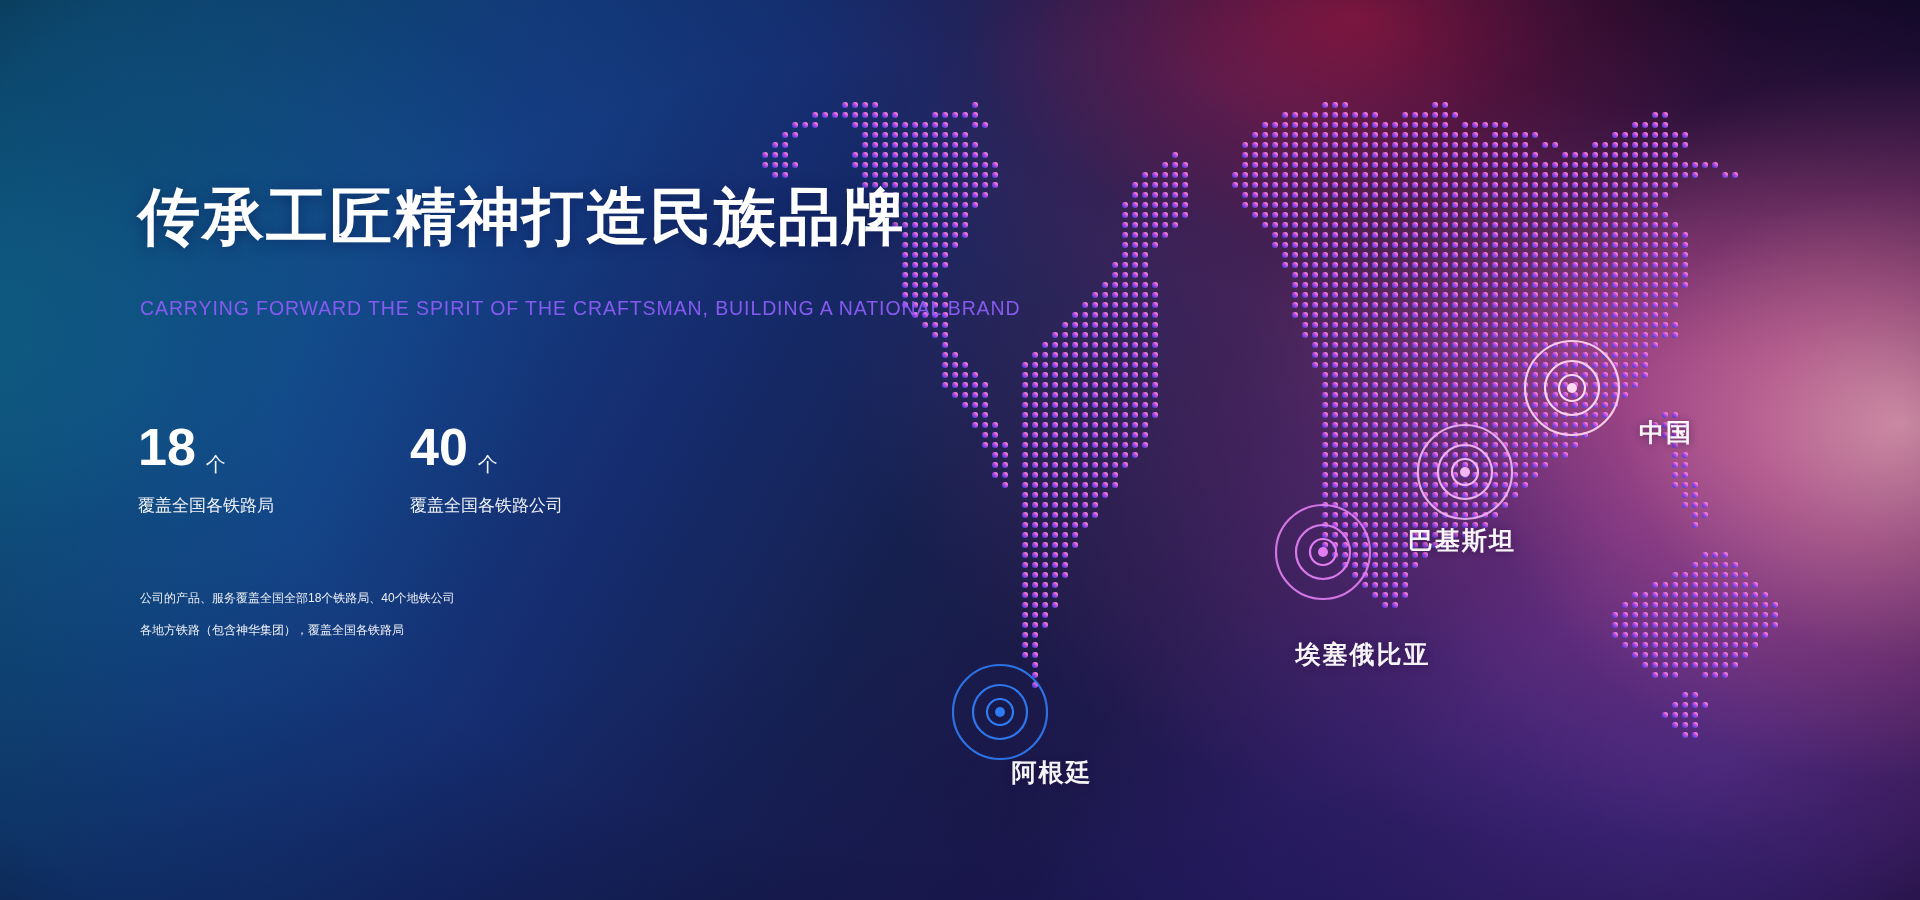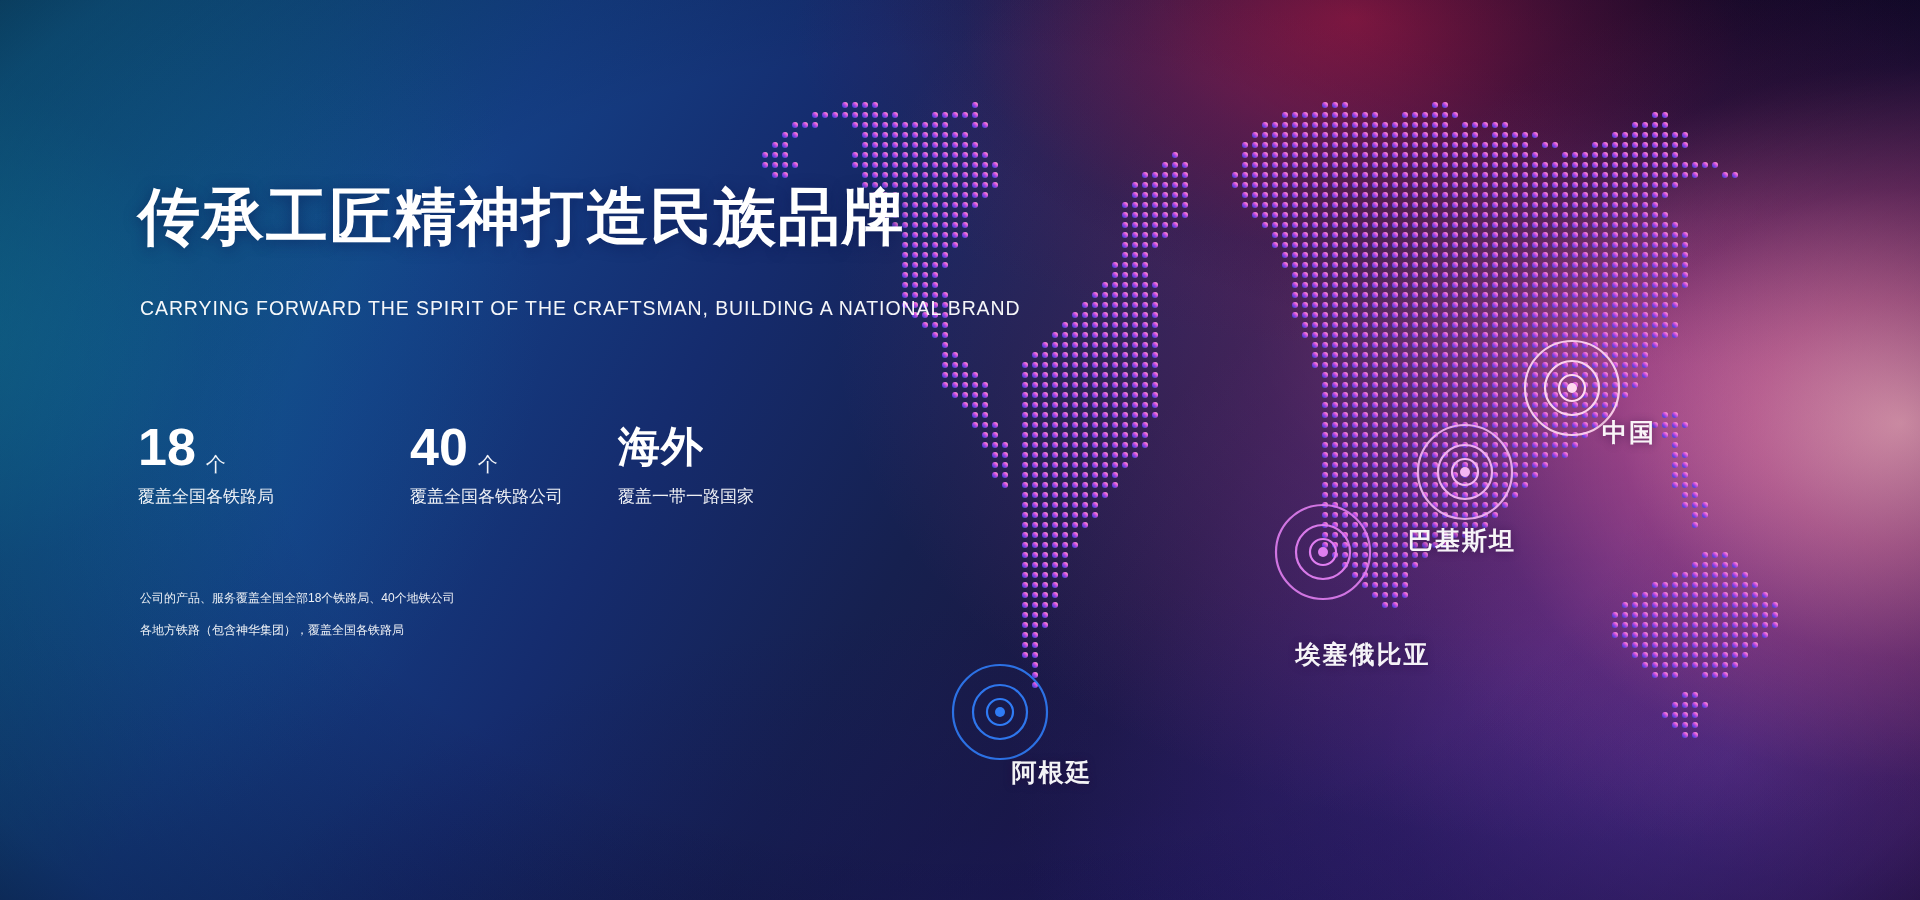--- a/index.html
+++ b/index.html
@@ -125,21 +125,21 @@
   }
 
   .subhead {
     position: absolute;
     left: 2px;
     top: 298px;
     margin: 0;
     font-size: 19.5px;
     line-height: 1.1;
     font-weight: normal;
-    color: #ffffff;
+    color: #8b5cf6;
     letter-spacing: 0.9px;
     white-space: nowrap;
     opacity: 0.96;
   }
 
   .stats {
     position: absolute;
     left: 0;
     top: 418px;
     display: flex;
@@ -167,21 +167,21 @@
   .stat-value.cjk { font-size: 42px; letter-spacing: 1px; }
   .stat-unit {
     font-size: 20px;
     line-height: 20px;
     color: #ffffff;
     margin-left: 10px;
     font-weight: normal;
     opacity: 0.95;
   }
   .stat-label {
-    margin-top: 13px;
+    margin-top: 22px;
     font-size: 17px;
     line-height: 1.2;
     color: #ffffff;
     opacity: 0.93;
     white-space: nowrap;
   }
 
   .body-copy {
     position: absolute;
     left: 2px;
@@ -2577,21 +2577,21 @@
 
   <div id="markers">
       <div class="marker" style="left:1572px; top:388px;">
         <svg width="120" height="120" viewBox="-60 -60 120 120">
           <circle cx="0" cy="0" r="47" fill="none" stroke="#ffd9ef" stroke-width="2.2" opacity="0.9"></circle>
           <circle cx="0" cy="0" r="27" fill="none" stroke="#ffd9ef" stroke-width="2.2" opacity="0.95"></circle>
           <circle cx="0" cy="0" r="13" fill="none" stroke="#ffd9ef" stroke-width="2.2" opacity="1"></circle>
           <circle cx="0" cy="0" r="5" fill="#ffd9ef"></circle>
         </svg>
       </div>
-      <div class="map-label" style="left:1629px; top:432px;">中国</div>
+      <div class="map-label" style="left:1666px; top:432px;">中国</div>
       <div class="marker" style="left:1465px; top:472px;">
         <svg width="120" height="120" viewBox="-60 -60 120 120">
           <circle cx="0" cy="0" r="47" fill="none" stroke="#f3b6f2" stroke-width="2.2" opacity="0.9"></circle>
           <circle cx="0" cy="0" r="27" fill="none" stroke="#f3b6f2" stroke-width="2.2" opacity="0.95"></circle>
           <circle cx="0" cy="0" r="13" fill="none" stroke="#f3b6f2" stroke-width="2.2" opacity="1"></circle>
           <circle cx="0" cy="0" r="5" fill="#f3b6f2"></circle>
         </svg>
       </div>
       <div class="map-label" style="left:1462px; top:540px;">巴基斯坦</div>
       <div class="marker" style="left:1323px; top:552px;">
@@ -2631,27 +2631,20 @@
       </div>
 
       <div class="stat stat-1">
         <div class="stat-top">
           <span class="stat-value">40</span>
           <span class="stat-unit">个</span>
         </div>
         <div class="stat-label">覆盖全国各铁路公司</div>
       </div>
 
-      <div class="stat stat-2">
-        <div class="stat-top">
-          <span class="stat-value cjk">海外</span>
-          <span class="stat-unit"></span>
-        </div>
-        <div class="stat-label">覆盖一带一路国家</div>
-      </div>
 
     </div>
 
     <div class="body-copy">
       <div>公司的产品、服务覆盖全国全部18个铁路局、40个地铁公司</div>
       <div>各地方铁路（包含神华集团），覆盖全国各铁路局</div>
     </div>
 
   </div>
 </div>

